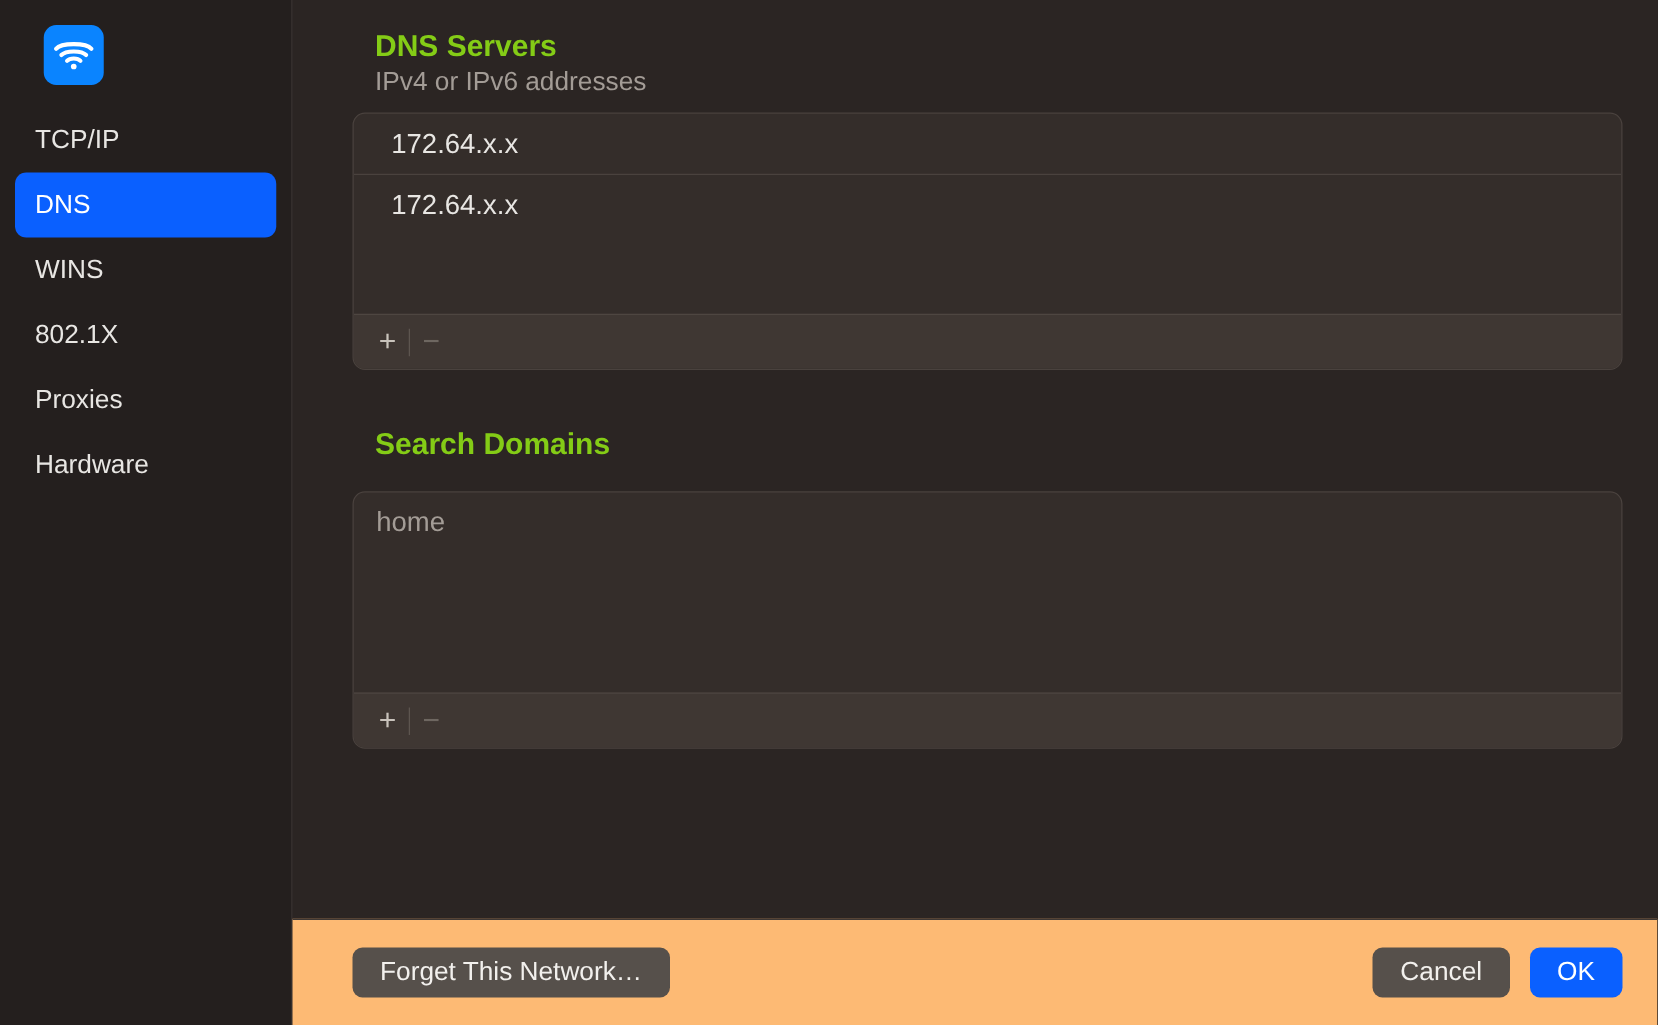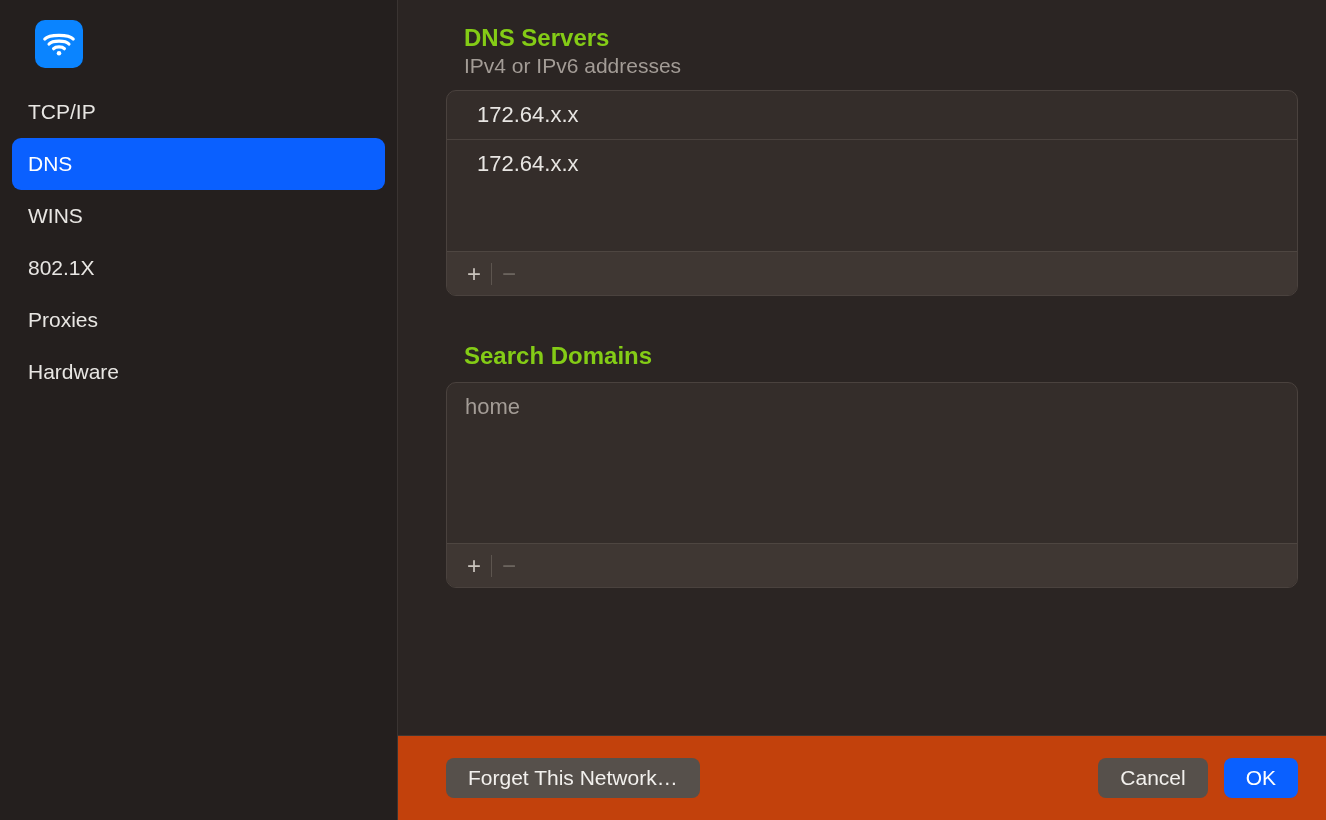--- a/index.html
+++ b/index.html
@@ -103,21 +103,21 @@
       color: #a39c96;
       margin-left: 18px;
       margin-top: 2px;
       margin-bottom: 12px;
     }
     .list-box {
       background: #342d2a;
       border: 1px solid #4a423e;
       border-radius: 10px;
       overflow: hidden;
-      width: 852px;
+      width: 1016px;
     }
     .list-body {
       min-height: 160px;
     }
     .list-row {
       padding: 11px 30px;
       font-size: 22px;
       border-bottom: 1px solid #4a423e;
       color: #e8e6e3;
     }
@@ -152,32 +152,32 @@
     }
     .footer-divider {
       width: 1px;
       height: 22px;
       background: #5d554f;
     }
     .search-domains-section {
       margin-top: 46px;
     }
     .search-domains-section .section-title {
-      margin-bottom: 12px;
+      margin-bottom: 23px;
     }
     .search-list-body {
       min-height: 160px;
     }
     .bottom-bar {
       border-top: 1px solid #3e3733;
       margin-left: -48px;
       margin-right: -28px;
       padding: 22px 28px 22px 48px;
       display: flex;
-      background: #c2410c;
+      background: #fdba74;
     }
     .btn {
       padding: 8px 22px;
       font-size: 21px;
       border-radius: 8px;
       cursor: pointer;
       border: none;
       background: #56504b;
       color: #f2f0ed;
     }

